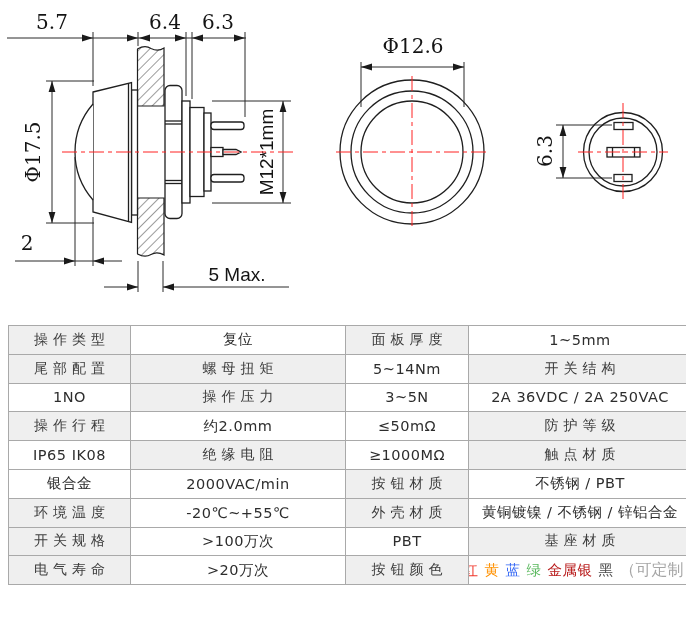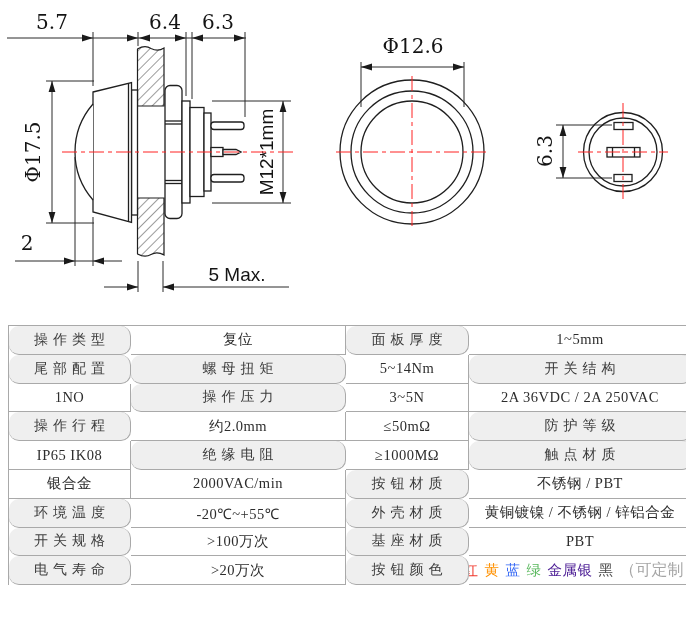--- a/index.html
+++ b/index.html
@@ -8,22 +8,22 @@
         font-family:"DejaVu Sans","Liberation Sans",sans-serif;}
   svg.drawing{position:absolute;left:0;top:0;}
   .dimtext{font-family:"DejaVu Serif","Liberation Serif",serif;font-size:20px;fill:#141414;}
   .dimtext-sans{font-family:"Liberation Sans","DejaVu Sans",sans-serif;font-size:19px;fill:#141414;}
   .spec-table{position:absolute;left:8px;top:325px;display:grid;
               grid-template-columns:122px 215px 123px 223px;grid-auto-rows:28.8px;
               border-top:1px solid var(--bc);border-left:1px solid var(--bc);}
   .cell{border-right:1px solid var(--bc);border-bottom:1px solid var(--bc);
         display:flex;align-items:center;justify-content:center;
         white-space:nowrap;overflow:hidden;}
-  .lbl{background:var(--lblbg);font-size:14px;color:#3c3c3c;letter-spacing:5px;padding-left:5px;border-radius:10px;}
-  .val{font-size:14.5px;color:#2d2d2d;letter-spacing:0.5px;font-family:Liberation Serif, serif;}
+  .lbl{background:var(--lblbg);font-size:14px;color:#3c3c3c;letter-spacing:5px;padding-left:5px;}
+  .val{font-size:14.5px;color:#2d2d2d;letter-spacing:0.5px;}
   .copt{margin:0 3px;}
   .cnote{font-size:16px;margin-left:3px;letter-spacing:0;}
 </style>
 </head>
 <body>
 
 <div class="page">
 
   <svg class="drawing" width="699" height="316" viewBox="0 0 699 316">
     <defs>
@@ -182,28 +182,28 @@
       <div class="cell val">银合金</div>
       <div class="cell val">2000VAC/min</div>
       <div class="cell lbl">按钮材质</div>
       <div class="cell val">不锈钢 / PBT</div>
       <div class="cell lbl">环境温度</div>
       <div class="cell val">-20℃~+55℃</div>
       <div class="cell lbl">外壳材质</div>
       <div class="cell val">黄铜镀镍 / 不锈钢 / 锌铝合金</div>
       <div class="cell lbl">开关规格</div>
       <div class="cell val">&gt;100万次</div>
+      <div class="cell val">PBT</div>
       <div class="cell lbl">基座材质</div>
-      <div class="cell val">PBT</div>
       <div class="cell lbl">电气寿命</div>
       <div class="cell val">&gt;20万次</div>
       <div class="cell lbl">按钮颜色</div>
       <div class="cell val">
         <span class="copt" style="color: rgb(240, 55, 43);">红</span>
         <span class="copt" style="color: rgb(255, 145, 0);">黄</span>
         <span class="copt" style="color: rgb(53, 104, 245);">蓝</span>
         <span class="copt" style="color: rgb(88, 184, 92);">绿</span>
-        <span class="copt" style="color: #4c1d95;">金属银</span>
+        <span class="copt" style="color: #b91c1c;">金属银</span>
         <span class="copt" style="color: rgb(74, 74, 74);">黑</span>
         <span class="cnote" style="color: rgb(166, 166, 166);">（可定制）</span>
       </div>
     </div>
 </div>
 
 </body></html>

